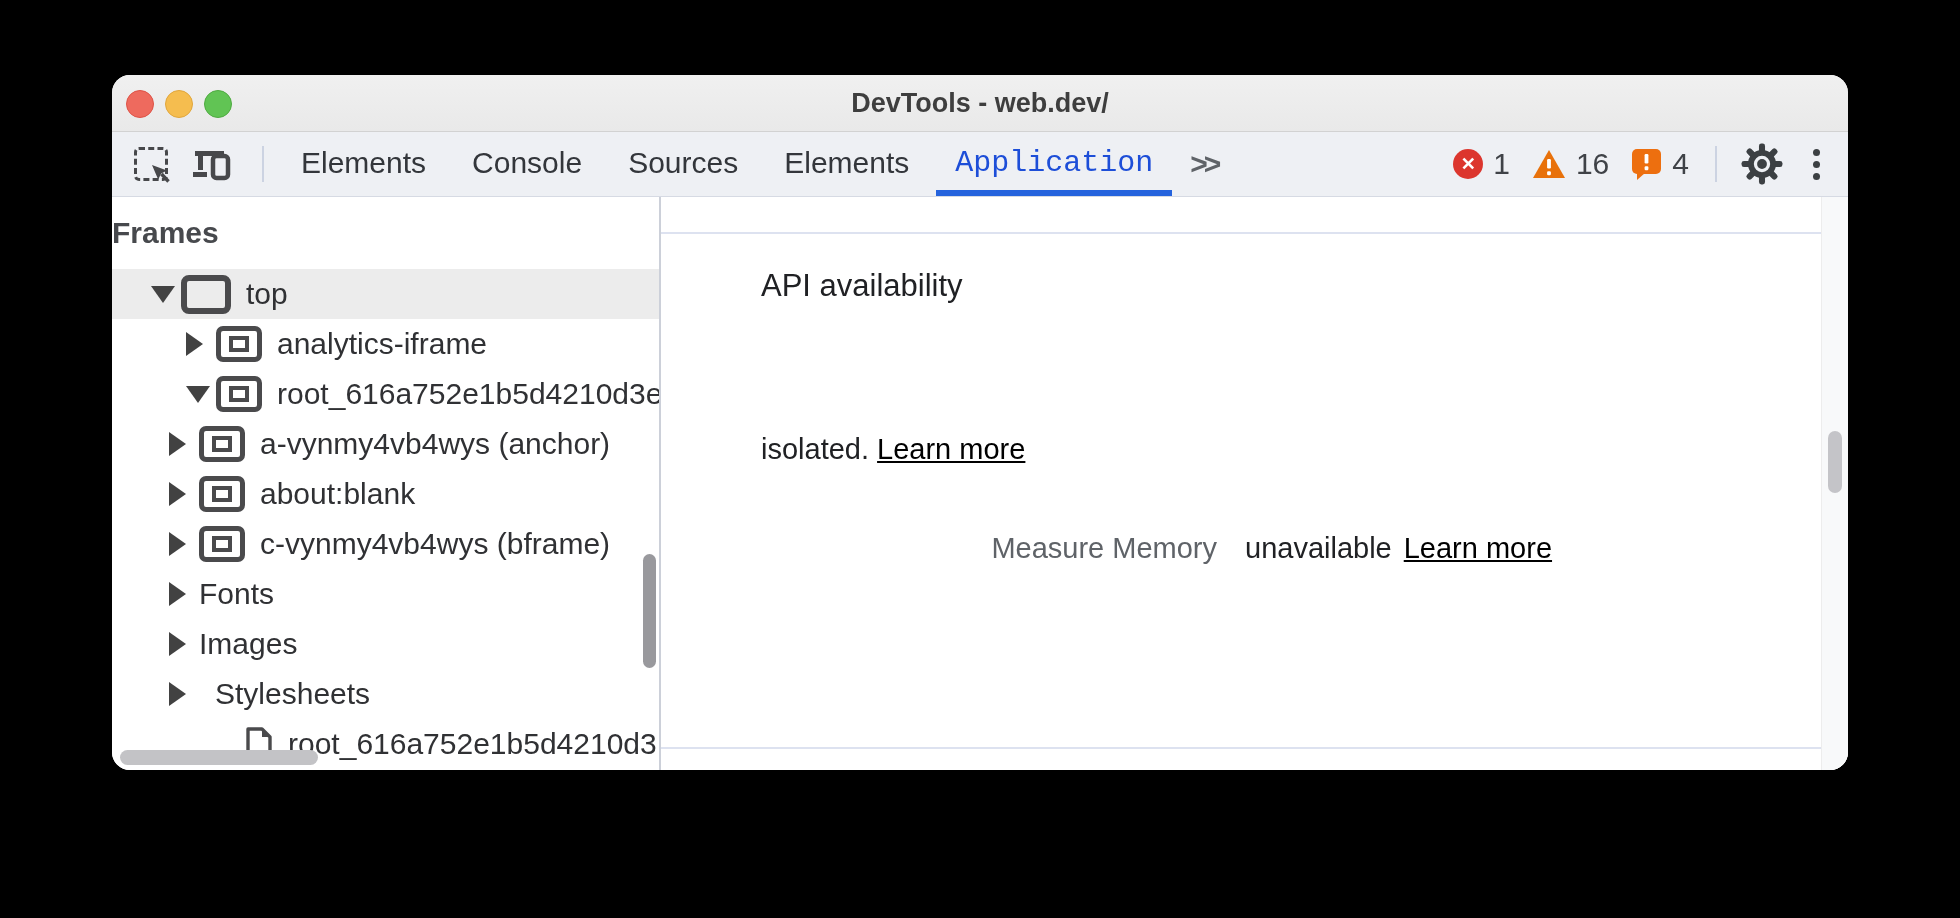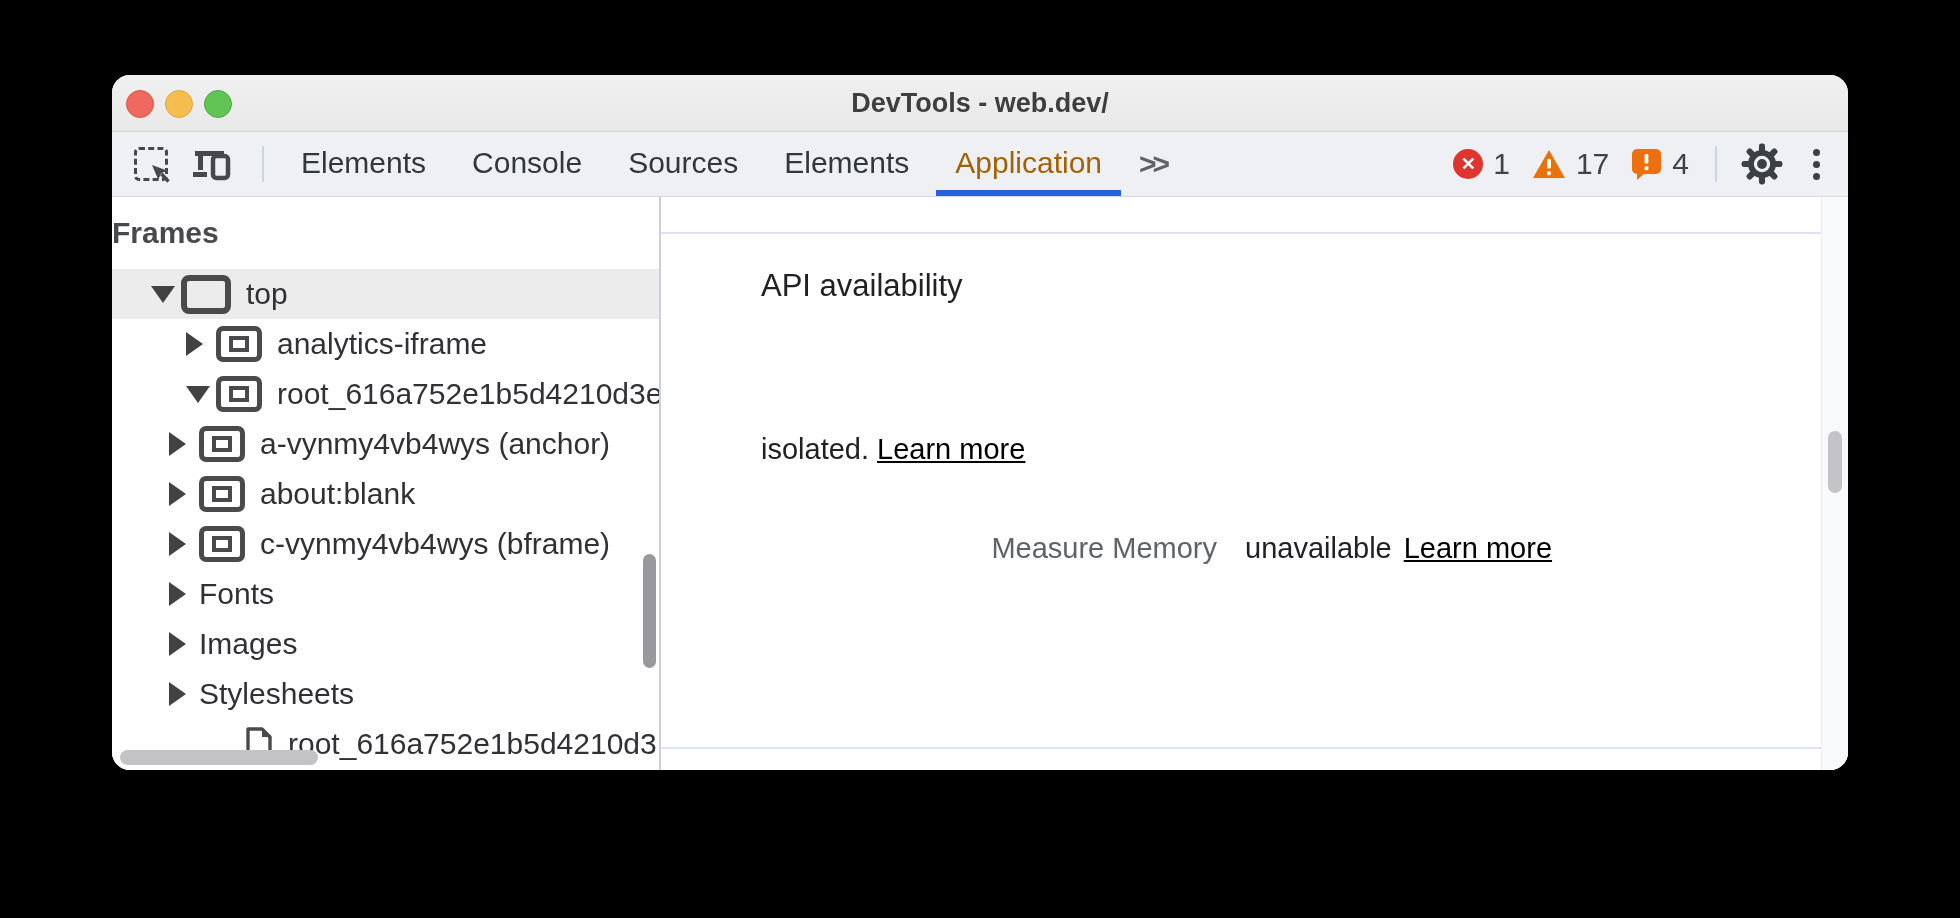--- a/index.html
+++ b/index.html
@@ -34,21 +34,21 @@
   .tool-icons{display:flex;align-items:center;gap:24px;padding-left:22px;flex:none;}
   .inspect-box{
     width:28px;height:28px;border:3px dashed #47484b;border-radius:5px;position:relative;
   }
   .inspect-box svg{position:absolute;right:-8px;bottom:-8px;}
   .tool-sep{width:2px;height:36px;background:#ccd3e2;margin-left:4px;}
   .tabs{display:flex;margin-left:14px;height:64px;}
   .tab{
     padding:0 23px;line-height:62px;font-size:30px;color:#33363b;position:relative;white-space:nowrap;
   }
-  .tab.active{color:#a16207;}
+  .tab.active{color:#1d4ed8;font-family:Liberation Mono, monospace;}
   .tab.active::after{
     content:"";position:absolute;left:4px;right:4px;bottom:0;height:6px;background:#2563dd;
   }
   .more-tabs{
     font-size:30px;color:#5f6368;padding:0 14px;line-height:62px;letter-spacing:-4px;font-weight:700;
   }
   .toolbar-right{margin-left:auto;display:flex;align-items:center;padding-right:24px;}
   .badge-group{display:flex;align-items:center;margin-left:22px;}
   .badge-count{font-size:30px;color:#3f4247;margin-left:10px;}
   .err-circle{
@@ -175,21 +175,21 @@
       <span class="badge-group">
         <span class="err-circle">✕</span>
         <span class="badge-count">1</span>
       </span>
       <span class="badge-group">
         <svg width="34" height="30" viewBox="0 0 34 30">
           <path d="M17 1 L33 29 H1 Z" fill="#e8710a"></path>
           <rect x="15.1" y="10" width="3.8" height="9.5" rx="1.2" fill="#fff"></rect>
           <rect x="15.1" y="22.2" width="3.8" height="4" rx="1.2" fill="#fff"></rect>
         </svg>
-        <span class="badge-count">17</span>
+        <span class="badge-count">16</span>
       </span>
       <span class="badge-group">
         <svg width="31" height="32" viewBox="0 0 31 32">
           <rect x="1" y="1" width="29" height="25" rx="5" fill="#ed6f0f"></rect>
           <path d="M6 25 v7 l8 -7 Z" fill="#ed6f0f"></path>
           <rect x="13.6" y="6" width="3.8" height="9.5" rx="1.2" fill="#fff"></rect>
           <rect x="13.6" y="18.2" width="3.8" height="4" rx="1.2" fill="#fff"></rect>
         </svg>
         <span class="badge-count">4</span>
       </span>
@@ -274,21 +274,21 @@
         <span class="lbl" style="margin-left:0;">Fonts</span>
       </div>
 
       <div class="t-row d2">
         <span class="exp right"></span>
         <span class="lbl" style="margin-left:0;">Images</span>
       </div>
 
       <div class="t-row d2">
         <span class="exp right"></span>
-        <span class="lbl" style="margin-left:0;">Stylesheets</span>
+        <span class="lbl" style="margin-left:16px;">Stylesheets</span>
       </div>
 
       <div class="t-row ddoc">
         <svg class="doc-svg" width="28" height="34" viewBox="0 0 28 34">
           <path d="M3 2 h14 l8 8 v22 h-22 Z" fill="none" stroke="#4a4a4c" stroke-width="3.4" stroke-linejoin="round"></path>
           <path d="M17 2 l8 8 h-8 Z" fill="#4a4a4c"></path>
         </svg>
         <span class="lbl">root_616a752e1b5d4210d3</span>
       </div>
 

